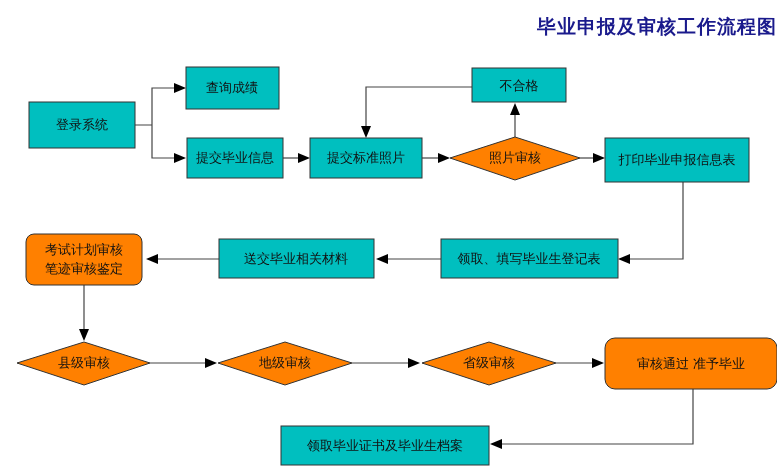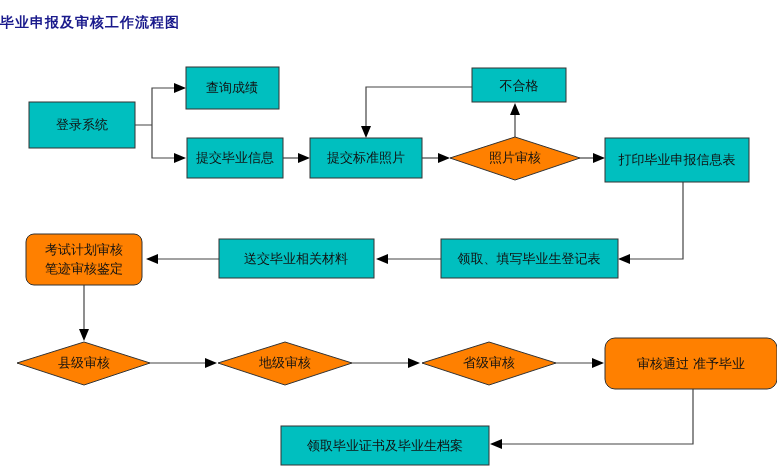--- a/index.html
+++ b/index.html
@@ -1,17 +1,17 @@
 <!DOCTYPE html>
 <html><head>
 <meta charset="utf-8">
 <style>
   html, body { margin:0; padding:0; background:#ffffff; }
   body { width:777px; height:475px; position:relative; overflow:hidden; font-family:"DejaVu Sans", sans-serif; }
-  #title { position:absolute; left:0; top:14px; width:777px; text-align:left; font-size:14px; font-weight:bold; color:#1a1a8c; letter-spacing:1px; }
+  #title { position:absolute; left:0; top:14px; width:777px; text-align:right; font-size:19px; font-weight:bold; color:#1a1a8c; letter-spacing:1px; }
   svg { position:absolute; left:0; top:0; }
   .box { fill:#00bfbf; stroke:#333; stroke-width:1; }
   .obox { fill:#ff8000; stroke:#333; stroke-width:1; }
   .lbl { font-family:"DejaVu Sans", sans-serif; font-size:13px; fill:#111; dominant-baseline:middle; text-anchor:middle; }
   .line { stroke:#444; stroke-width:1.2; fill:none; }
   .arr { fill:#000; }
 </style>
 </head>
 <body>
 

